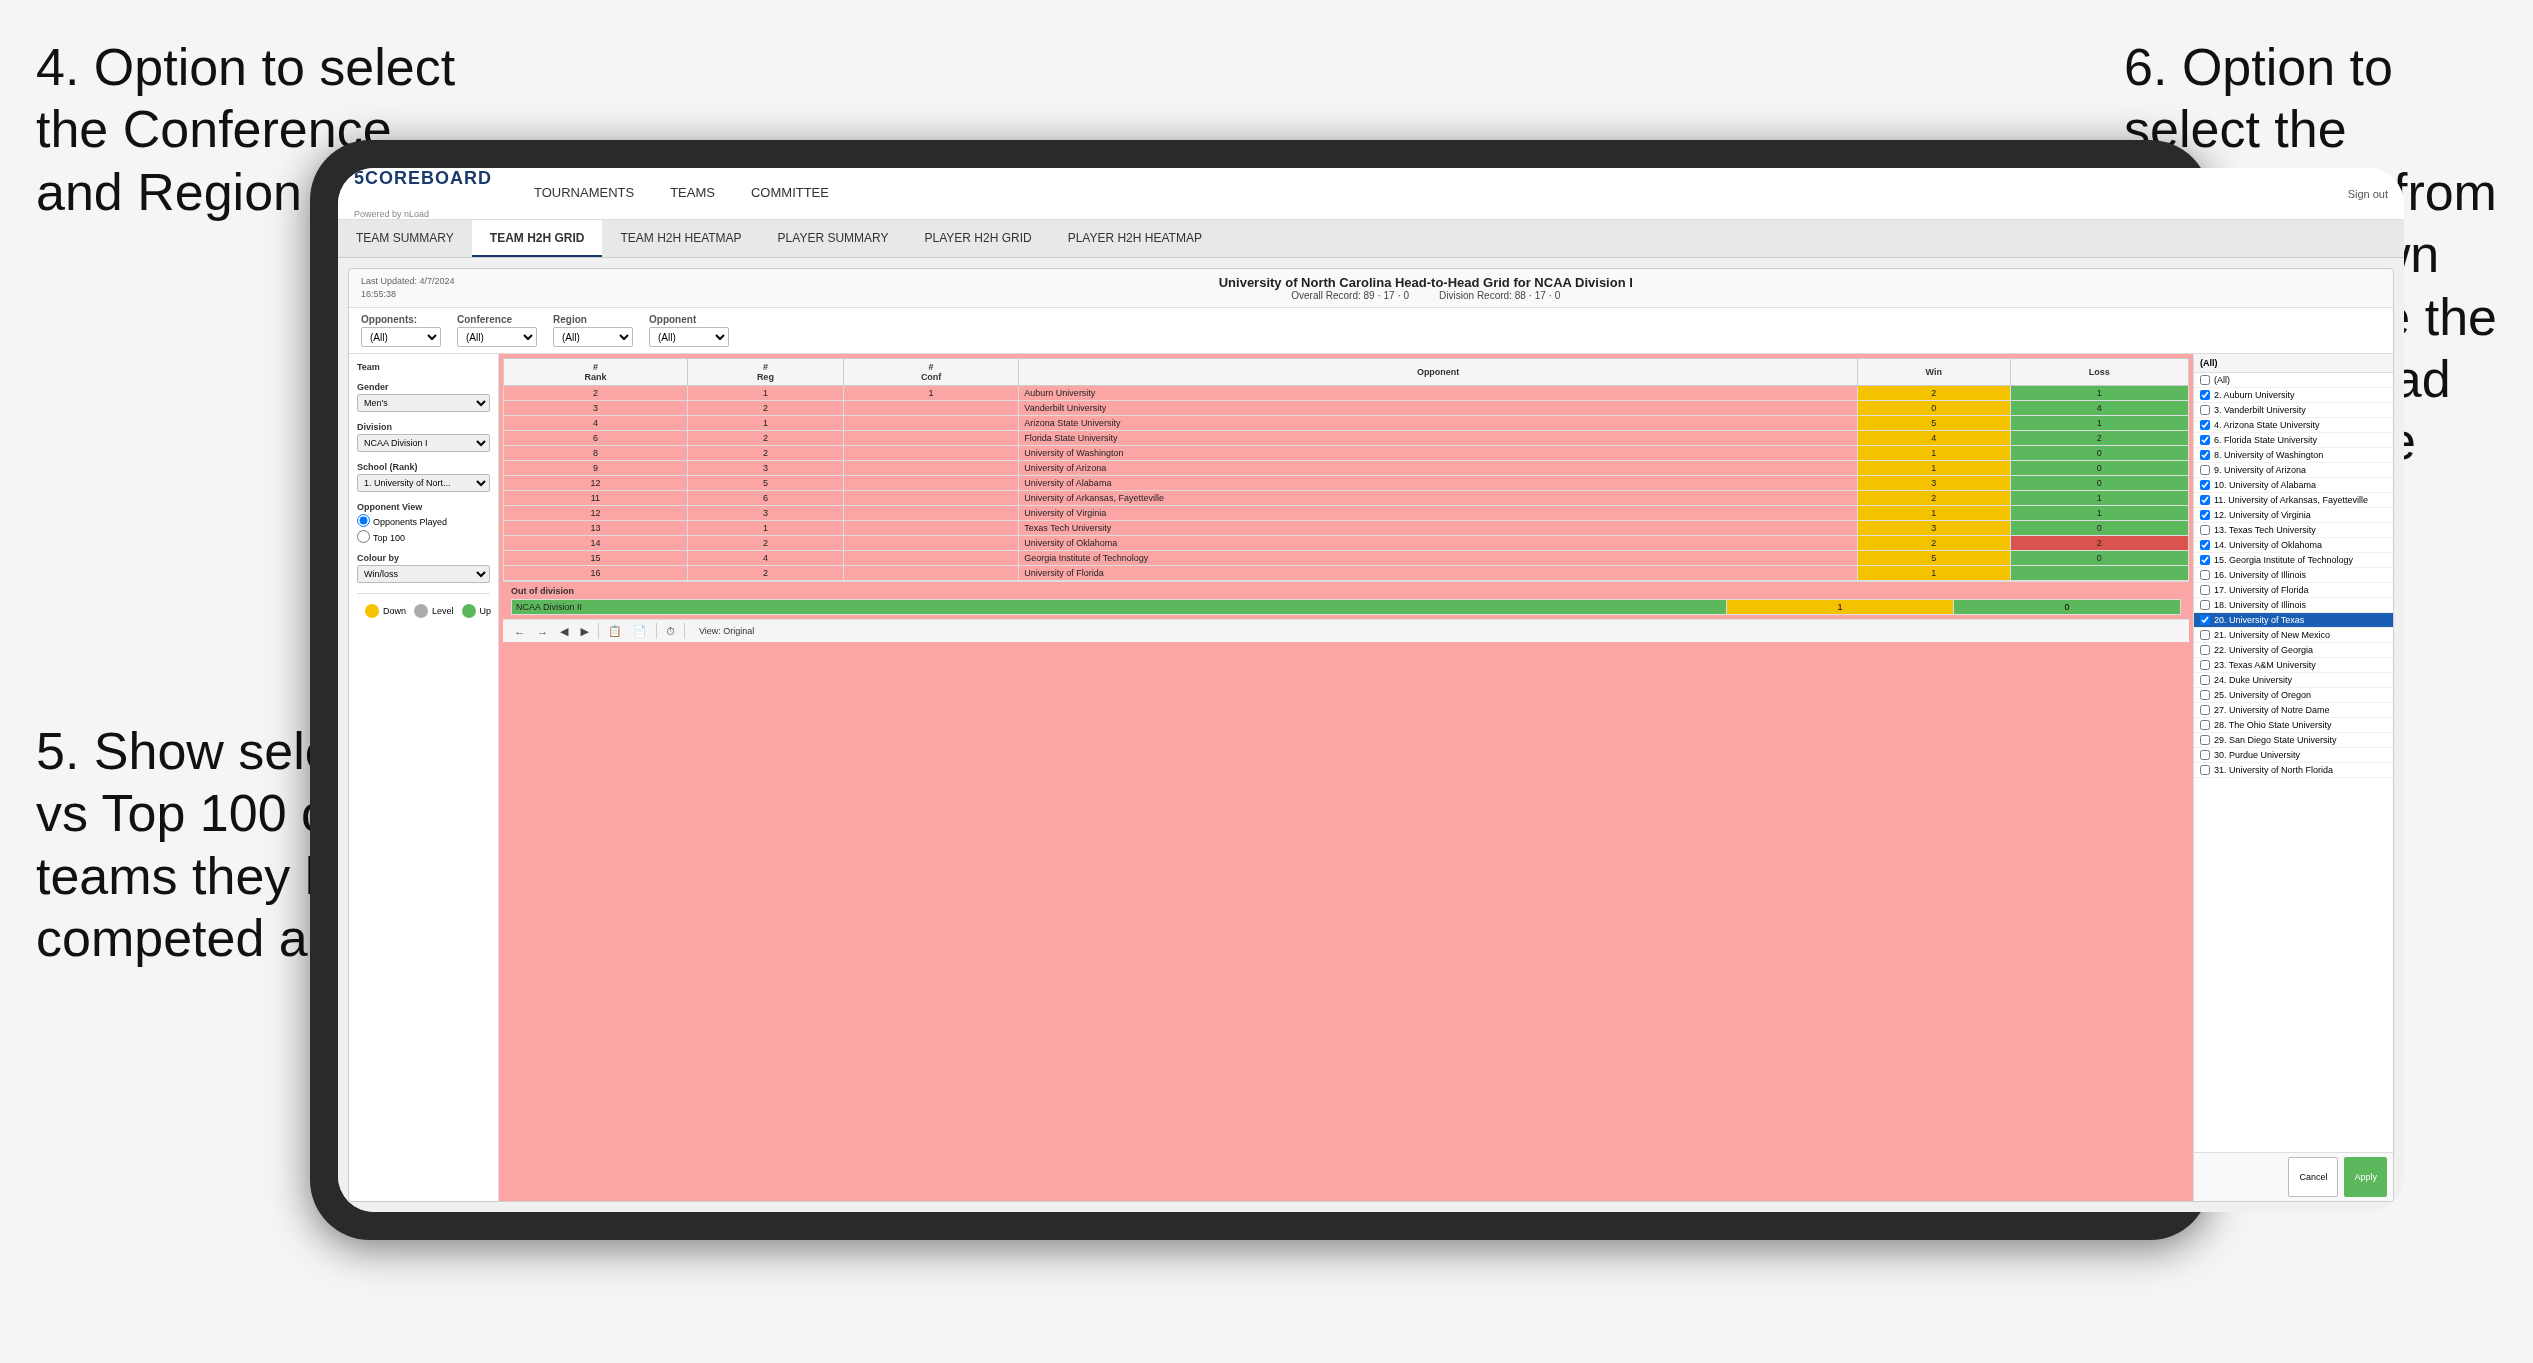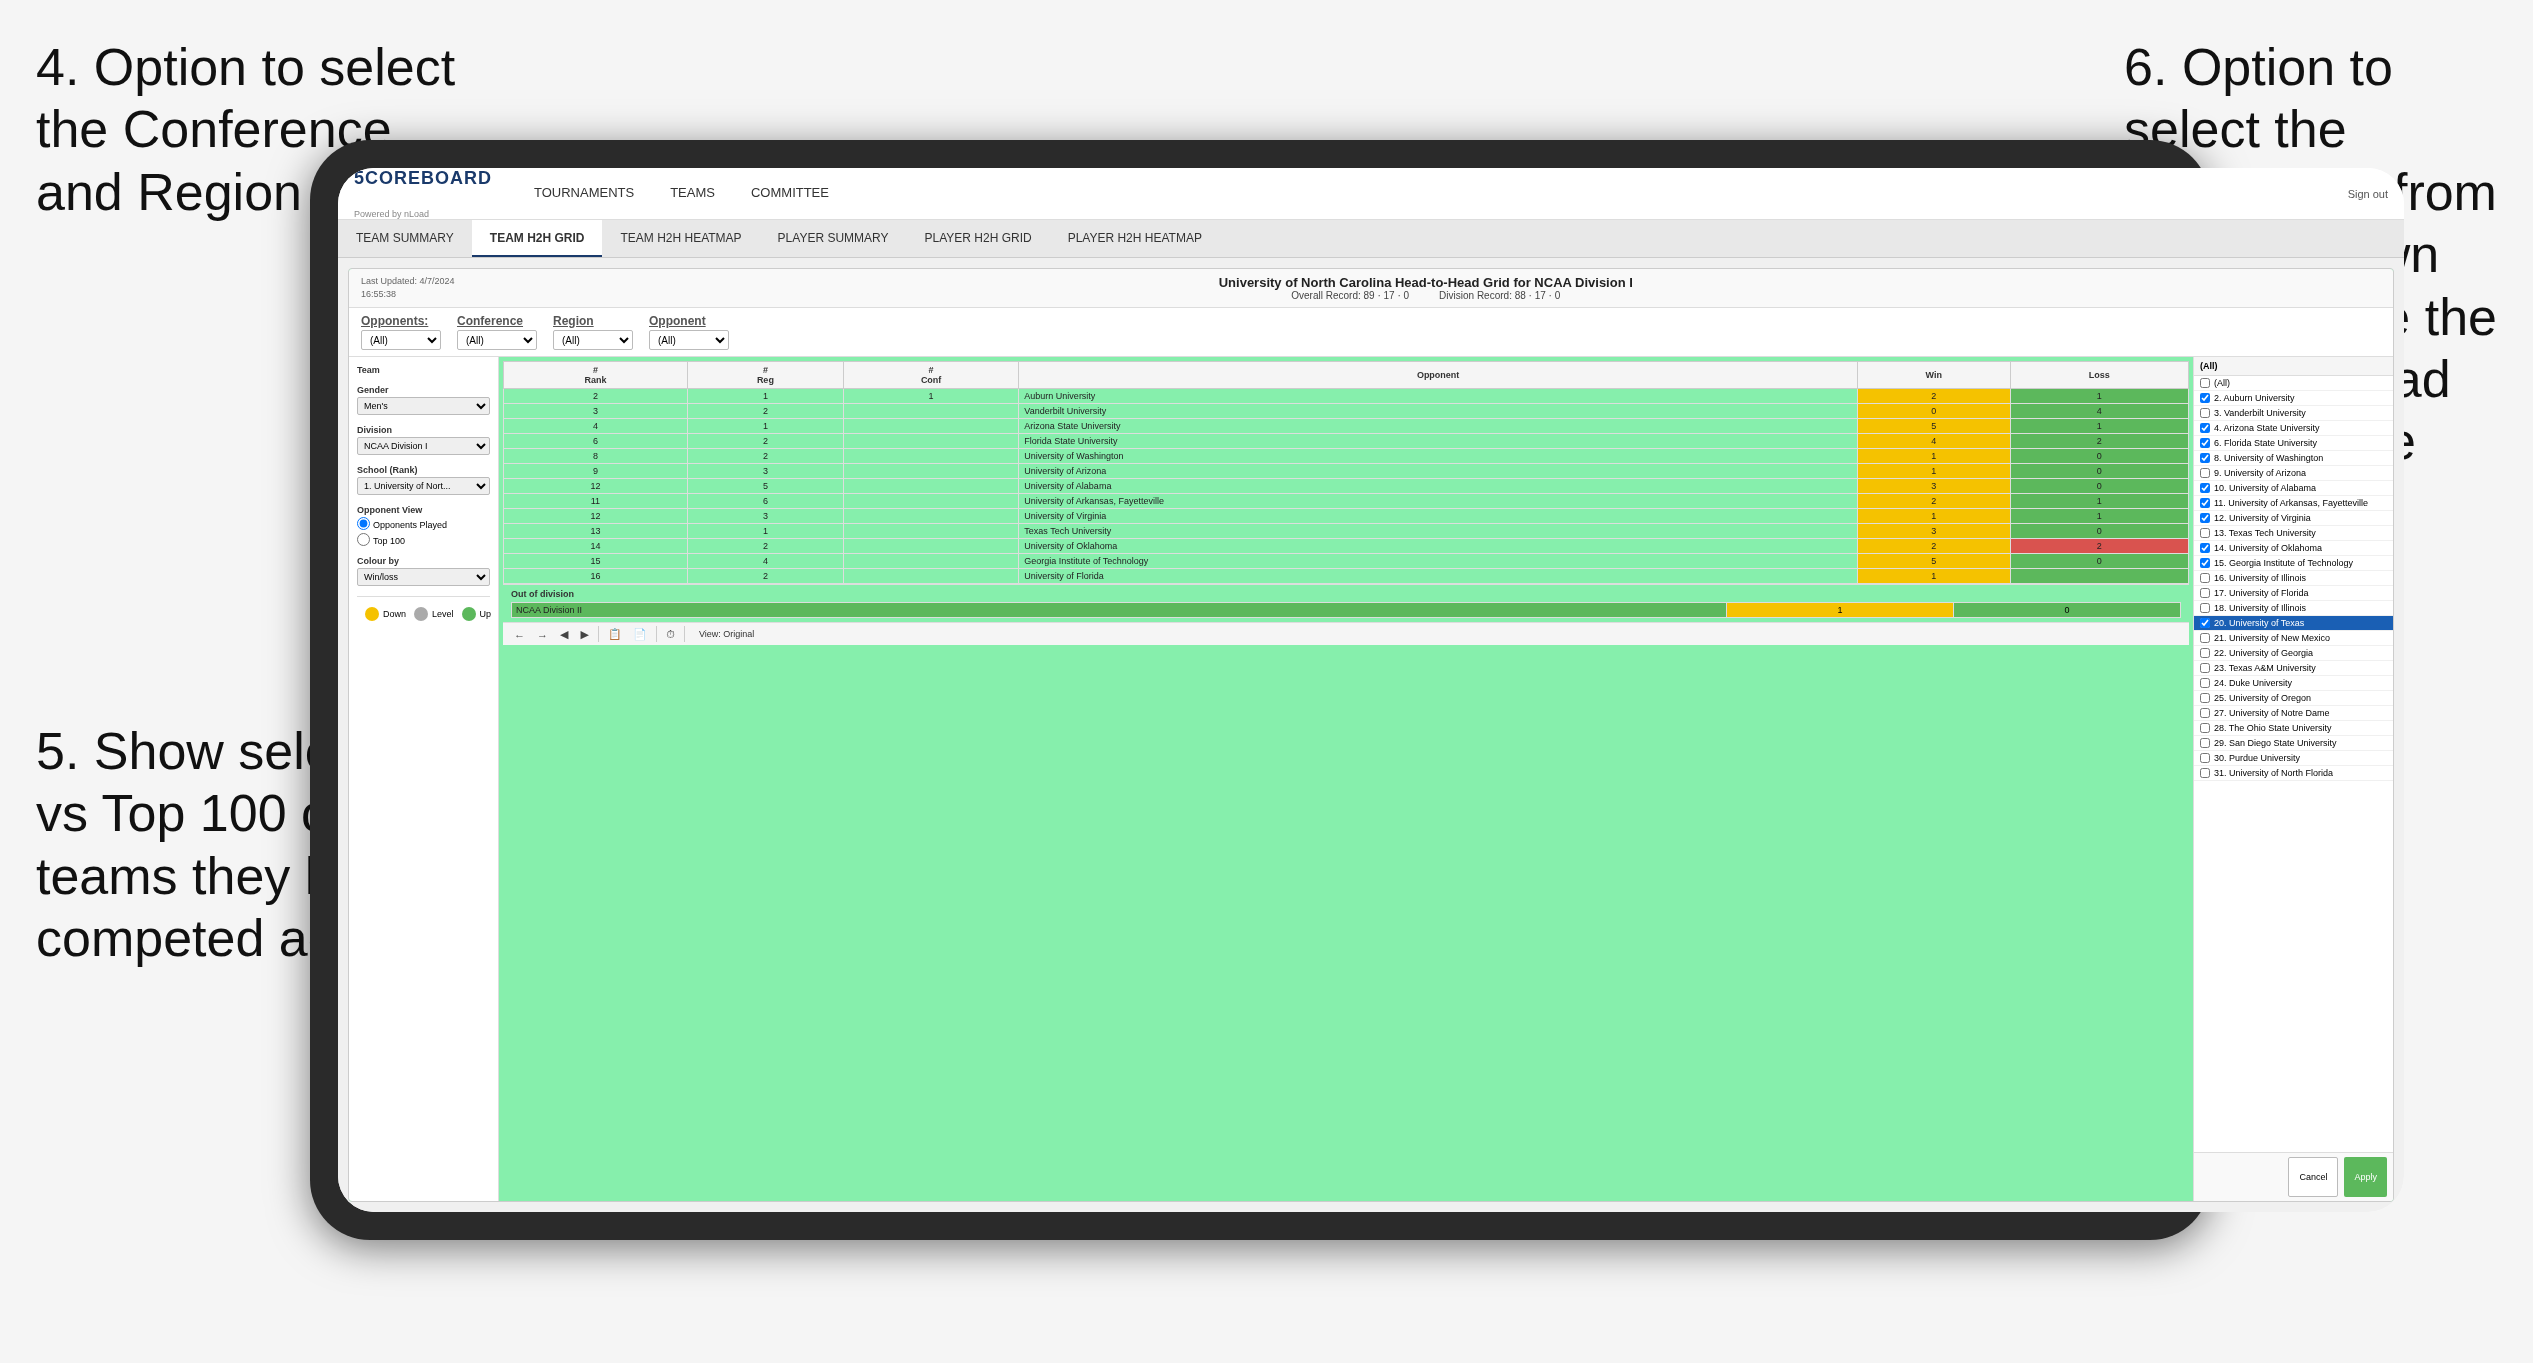--- a/index.html
+++ b/index.html
@@ -132,21 +132,21 @@
     
     .main-content {
       background: #f0f0f0;
       padding: 10px;
       height: calc(1044px - 90px);
       overflow: hidden;
     }
 
     
     .report-panel {
-      background: #86efac;
+      background: #fca5a5;
       border: 1px solid #ccc;
       border-radius: 4px;
       width: 100%;
       height: 100%;
       overflow: hidden;
       display: flex;
       flex-direction: column;
     }
 
     .report-top {
@@ -193,24 +193,23 @@
       background: #fff;
     }
 
     .filter-group {
       display: flex;
       flex-direction: column;
       gap: 2px;
     }
 
     .filter-label {
-      font-size: 12px;
+      font-size: 10px;
       color: #555;
       font-weight: bold;
-      text-decoration: underline;
     }
 
     .filter-select {
       font-size: 10px;
       padding: 2px 4px;
       border: 1px solid #bbb;
       background: #fff;
       min-width: 80px;
       height: 20px;
       border-radius: 2px;

